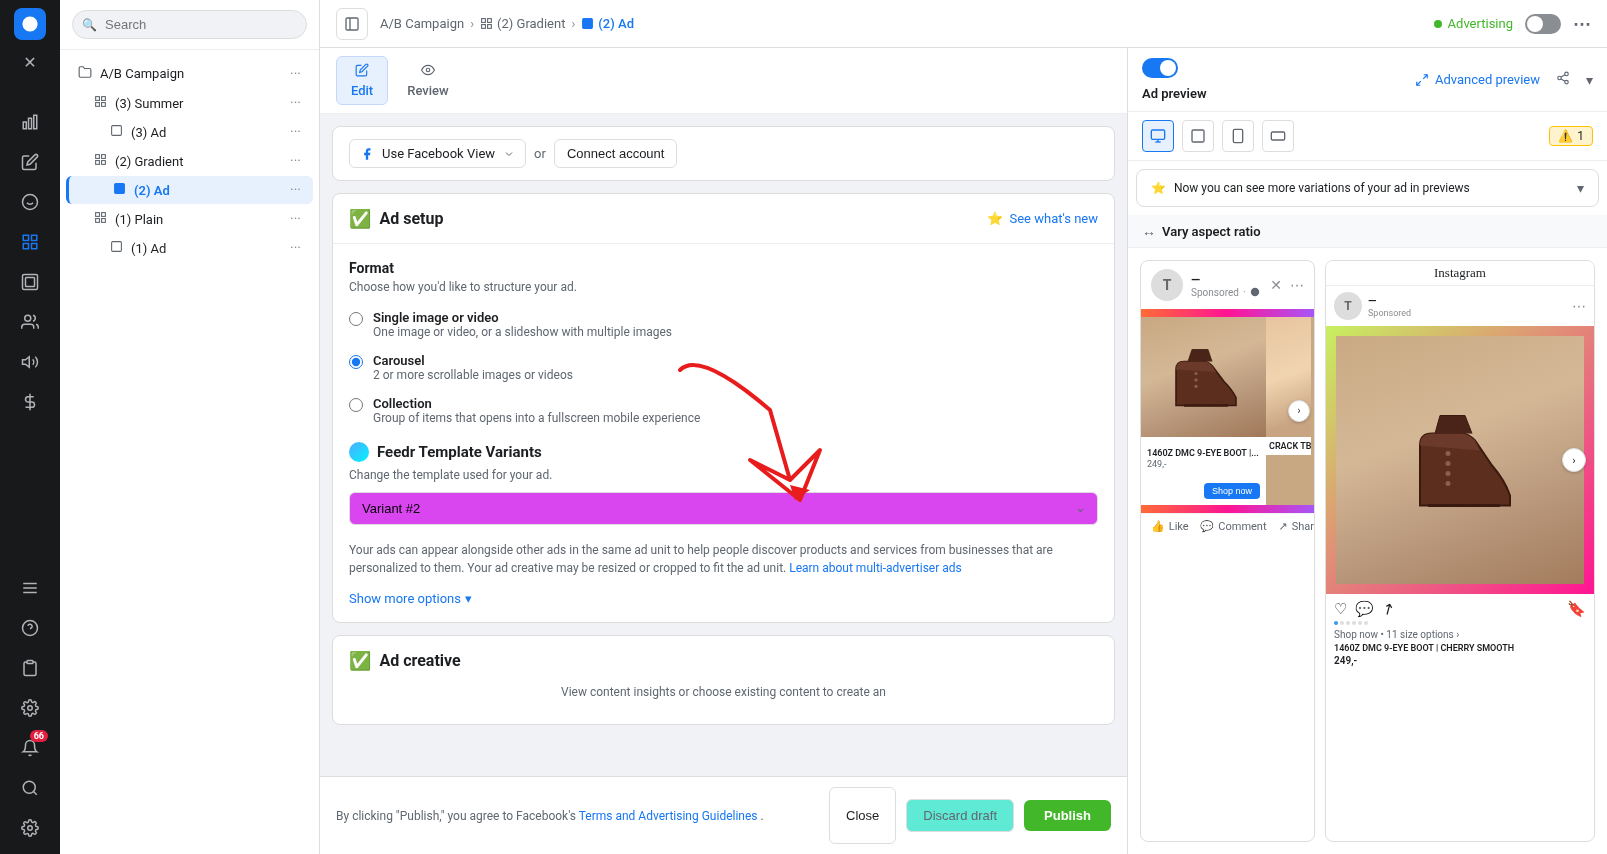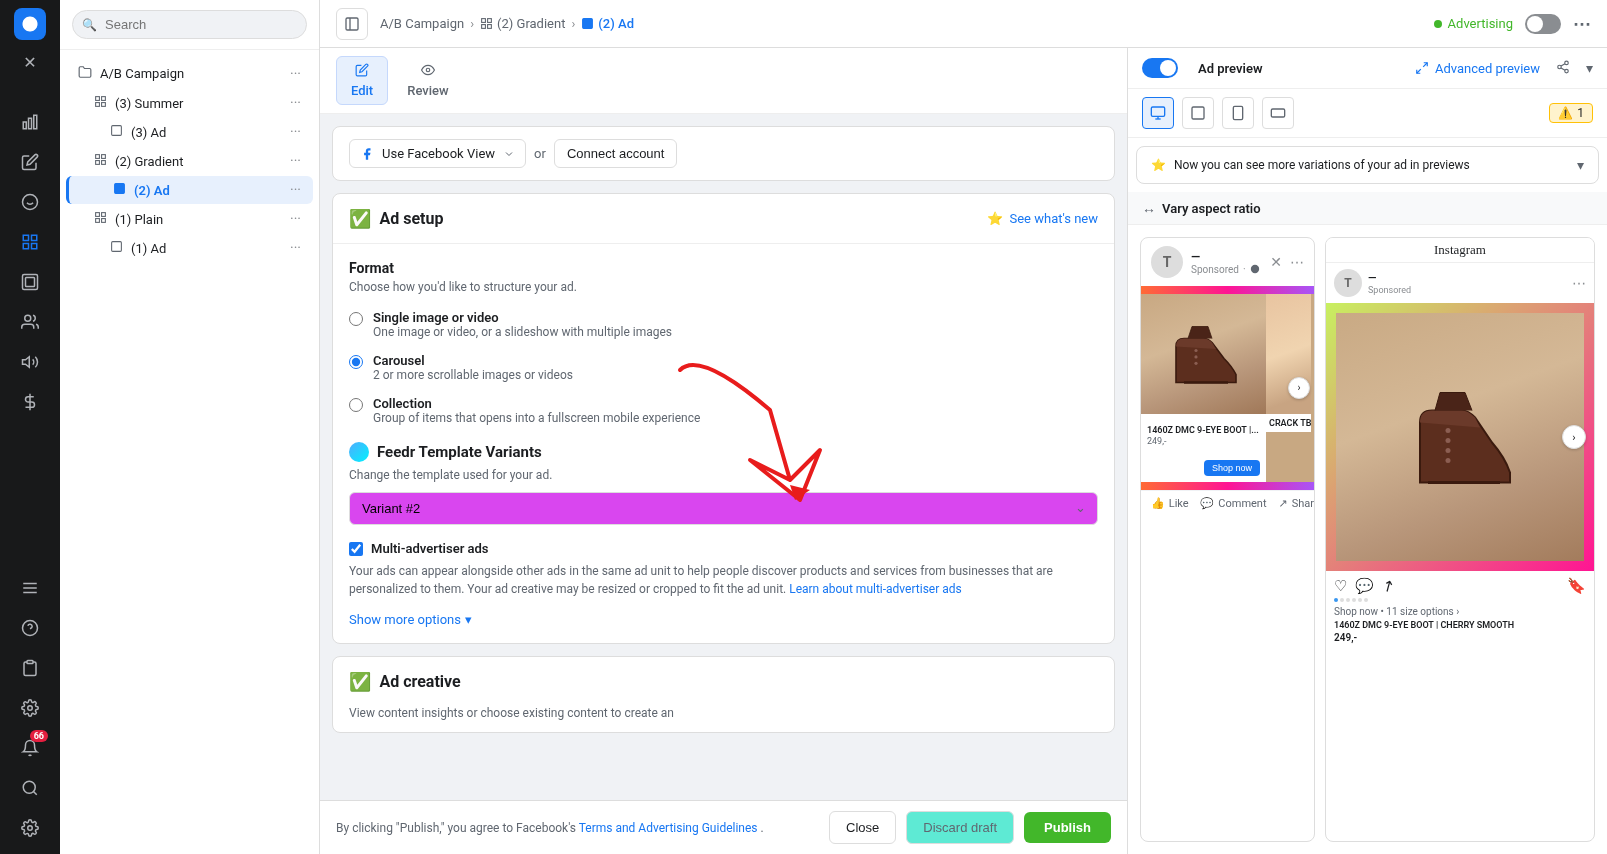--- a/index.html
+++ b/index.html
@@ -135,41 +135,41 @@
     .checkbox-blue { accent-color: #1877f2; width: 14px; height: 14px; }
     .multi-title { font-size: 13px; font-weight: 600; }
     .multi-desc { font-size: 12px; color: #606770; line-height: 1.5; }
     .multi-desc a { color: #1877f2; text-decoration: none; }
 
     .show-more-options { color: #1877f2; font-size: 13px; cursor: pointer; margin-top: 14px; display: flex; align-items: center; gap: 4px; }
 
     .ad-creative-section { background: #fff; border-radius: 8px; margin: 0 12px 12px; padding: 0; border: 1px solid #ddd; }
     .ad-creative-header { padding: 14px 16px; display: flex; align-items: center; justify-content: space-between; }
     .ad-creative-title { font-size: 16px; font-weight: 700; display: flex; align-items: center; gap: 8px; }
-    .ad-creative-desc { padding: 0 16px 12px; color: #606770; font-size: 12px; }
+    .ad-creative-desc { padding: 0 16px 25px; color: #606770; font-size: 12px; text-align: center; }
 
     
     .bottom-bar {
       background: #fff; border-top: 1px solid #ddd; padding: 10px 16px; display: flex; align-items: center; justify-content: space-between; flex-shrink: 0;
     }
     .terms-text { font-size: 12px; color: #606770; }
     .terms-text a { color: #1877f2; text-decoration: none; }
     .bottom-actions { display: flex; gap: 10px; align-items: center; }
-    .close-btn-bottom { border: 1px solid #ddd; border-radius: 6px; padding: 8px 16px; font-size: 13px; cursor: pointer; background: #fff; color: #1c1e21; }
+    .close-btn-bottom { border: 1px solid #ddd; border-radius: 6px; padding: 20px 16px; font-size: 13px; cursor: pointer; background: #fff; color: #1c1e21; }
     .discard-btn { border: 1px solid #ddd; border-radius: 6px; padding: 8px 16px; font-size: 13px; cursor: pointer; background: #5eead4; color: #606770; }
     .publish-btn { border: none; border-radius: 6px; padding: 8px 20px; font-size: 13px; cursor: pointer; background: #42b72a; color: white; font-weight: 600; }
 
     
     .right-panel {
       width: 480px; background: #fff; border-left: 1px solid #ddd; display: flex; flex-direction: column; flex-shrink: 0; overflow: hidden;
     }
     .preview-header {
       padding: 10px 14px; border-bottom: 1px solid #eee; display: flex; align-items: center; gap: 8px;
     }
-    .preview-toggle { display: flex; align-items: center; gap: 20px; }
+    .preview-toggle { display: flex; align-items: flex-start; gap: 8px; flex-direction: column; }
     .preview-toggle-switch {
       width: 36px; height: 20px; background: #1877f2; border-radius: 10px; position: relative; cursor: pointer;
     }
     .preview-toggle-switch .knob {
       width: 16px; height: 16px; background: white; border-radius: 50%; position: absolute; top: 2px; right: 2px;
     }
     .preview-label { font-size: 13px; font-weight: 600; }
     .advanced-preview-btn {
       display: flex; align-items: center; gap: 6px; color: #1877f2; font-size: 13px; cursor: pointer; margin-left: auto;
     }
@@ -571,24 +571,20 @@
               <div class="select-wrapper">
                 <select class="variant-select">
                   <option>Variant #1</option>
                   <option selected="">Variant #2</option>
                   <option>Variant #3</option>
                 </select>
               </div>
             </div>
 
             <div class="multi-advertiser">
-              <div class="multi-advertiser-header">
-                <input type="checkbox" class="checkbox-blue" checked="" style="">
-                <span class="multi-title">Multi-advertiser ads</span>
-              </div>
               <div class="multi-desc">
                 <span>Your ads can appear alongside other ads in the same ad unit to help people discover products and services from businesses that are personalized to them. Your ad creative may be resized or cropped to fit the ad unit.</span>
                 <a href="#">Learn about multi-advertiser ads</a>
               </div>
             </div>
 
             <div class="show-more-options">
               <span>Show more options</span>
               <span>▾</span>
             </div>

